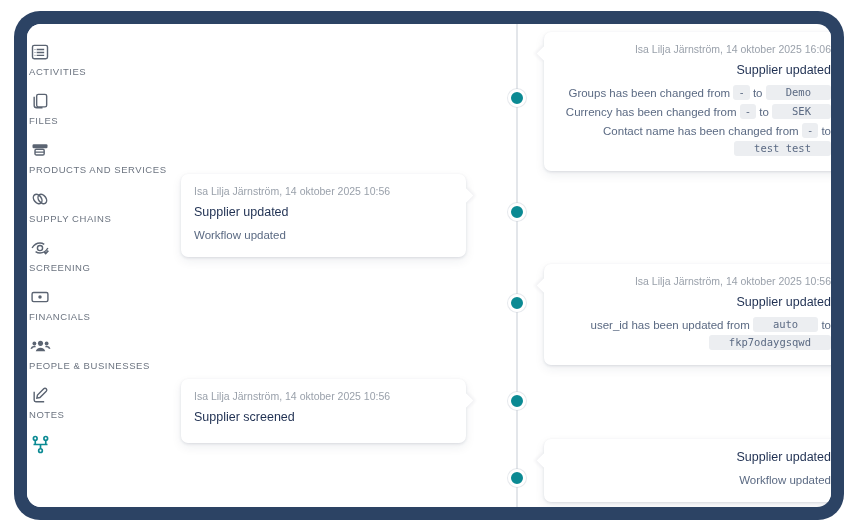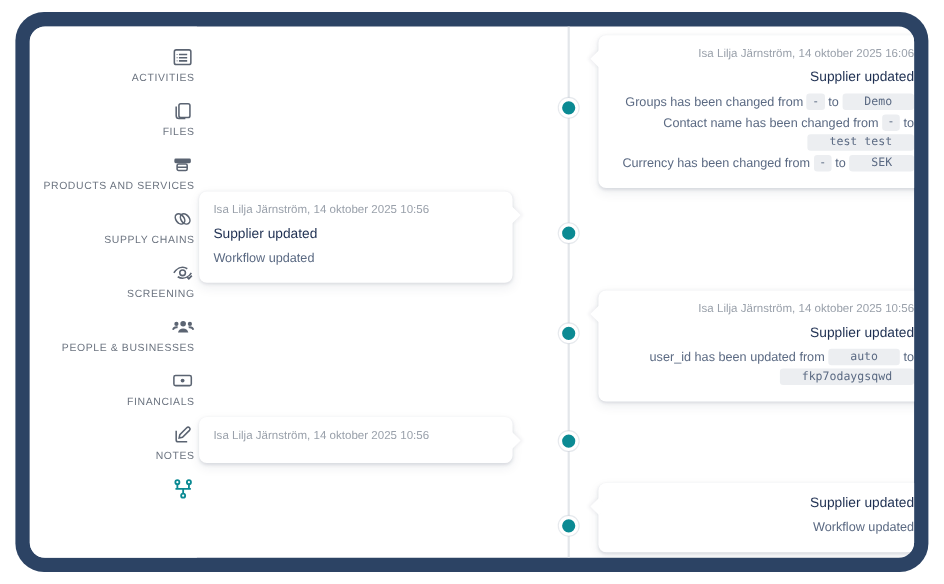--- a/index.html
+++ b/index.html
@@ -40,21 +40,21 @@
     top: 0;
     width: 152px;
     height: 100%;
     background: #ffffff;
     padding-top: 11px;
   }
 
   .nav-item {
     display: flex;
     flex-direction: column;
-    align-items: flex-end;
+    align-items: flex-start;
     justify-content: flex-start;
     gap: 3px;
     padding: 6px 2px 7px 2px;
     cursor: pointer;
     user-select: none;
   }
 
   .nav-icon {
     width: 22px;
     height: 22px;
@@ -231,39 +231,39 @@
               <path d="M2.5 12s3.6-6 9.5-6c2 0 3.7.7 5.1 1.6"></path>
               <path d="M21.5 12s-3.6 6-9.5 6c-2.1 0-3.9-.8-5.3-1.7"></path>
               <circle cx="12" cy="12" r="3.1"></circle>
               <path d="M17 16.6l1.8 1.9 3.2-3.4" stroke-width="2"></path>
             </svg>
           </div>
           <div class="nav-label">SCREENING</div>
         </div>
         <div class="nav-item">
           <div class="nav-icon">
+            <svg width="20" height="20" viewBox="0 0 24 24" fill="none" stroke="currentColor" stroke-width="1.7">
+              <rect x="2.5" y="6.5" width="19" height="11" rx="1.8"></rect>
+              <circle cx="12" cy="12" r="2.1" fill="currentColor" stroke="none"></circle>
+            </svg>
+          </div>
+          <div class="nav-label">FINANCIALS</div>
+        </div>
+        <div class="nav-item">
+          <div class="nav-icon">
             <svg width="21" height="21" viewBox="0 0 24 24" fill="none" stroke="currentColor" stroke-width="1.7">
               <circle cx="12" cy="8.4" r="2.9" fill="currentColor" stroke="none"></circle>
               <circle cx="5" cy="8.6" r="2.2" fill="currentColor" stroke="none"></circle>
               <circle cx="19" cy="8.6" r="2.2" fill="currentColor" stroke="none"></circle>
               <path d="M6.6 17.5a5.6 5.6 0 0 1 10.8 0z" fill="currentColor" stroke="none"></path>
               <path d="M1.4 14.6a3.9 3.9 0 0 1 3.6-2.6 4 4 0 0 1 1.3.2" stroke-width="1.9"></path>
               <path d="M22.6 14.6a3.9 3.9 0 0 0-3.6-2.6c-.5 0-.9.07-1.3.2" stroke-width="1.9"></path>
             </svg>
           </div>
           <div class="nav-label">PEOPLE &amp; BUSINESSES</div>
-        </div>
-        <div class="nav-item">
-          <div class="nav-icon">
-            <svg width="20" height="20" viewBox="0 0 24 24" fill="none" stroke="currentColor" stroke-width="1.7">
-              <rect x="2.5" y="6.5" width="19" height="11" rx="1.8"></rect>
-              <circle cx="12" cy="12" r="2.1" fill="currentColor" stroke="none"></circle>
-            </svg>
-          </div>
-          <div class="nav-label">FINANCIALS</div>
         </div>
         <div class="nav-item">
           <div class="nav-icon">
             <svg width="20" height="20" viewBox="0 0 24 24" fill="none" stroke="currentColor" stroke-width="1.7">
               <path d="M19.5 4.6a2.1 2.1 0 0 0-3 0L9 12.1 8.2 15.8l3.7-.8 7.6-7.5a2.1 2.1 0 0 0 0-2.9z"></path>
               <path d="M5 8v10a2 2 0 0 0 2 2h10"></path>
             </svg>
           </div>
           <div class="nav-label">NOTES</div>
         </div>
@@ -286,22 +286,22 @@
       <div class="spine"></div>
       <div id="entries">
           <div class="entry">
             <div class="dot" style="top: 65px;"></div>
             <div class="card right" style="top: 8px;">
               <div class="tail"></div>
               <div class="card-meta">Isa Lilja Järnström, 14 oktober 2025 16:06</div>
               <div class="card-title">Supplier updated</div>
               <div class="card-body">
                 <div class="detail"><span>Groups has been changed from </span><span class="chip dash">-</span><span> to </span><span class="chip">Demo</span></div>
+                <div class="detail"><span>Currency has been changed from </span><span class="chip dash">-</span><span> to </span><span class="chip">SEK</span></div>
                 <div class="detail"><span>Contact name has been changed from </span><span class="chip dash">-</span><span> to </span><span class="chip">test test</span></div>
-                <div class="detail"><span>Currency has been changed from </span><span class="chip dash">-</span><span> to </span><span class="chip">SEK</span></div>
               </div>
             </div>
           </div>
           <div class="entry">
             <div class="dot" style="top: 179px;"></div>
             <div class="card left" style="top: 150px;">
               <div class="tail"></div>
               <div class="card-meta">Isa Lilja Järnström, 14 oktober 2025 10:56</div>
               <div class="card-title">Supplier updated</div>
               <div class="card-body">
@@ -318,20 +318,21 @@
               <div class="card-body">
                 <div class="detail"><span>user_id has been updated from </span><span class="chip">auto</span><span> to </span><span class="chip">fkp7odaygsqwd</span></div>
               </div>
             </div>
           </div>
           <div class="entry">
             <div class="dot" style="top: 368px;"></div>
             <div class="card left" style="top: 355px;">
               <div class="tail"></div>
               <div class="card-meta">Isa Lilja Järnström, 14 oktober 2025 10:56</div>
+              <div class="card-title">Supplier screened</div>
             </div>
           </div>
           <div class="entry">
             <div class="dot" style="top: 445px;"></div>
             <div class="card right" style="top: 415px;">
               <div class="tail"></div>
               <div class="card-title">Supplier updated</div>
               <div class="card-body">
                 <div class="detail"><span>Workflow updated</span></div>
               </div>

